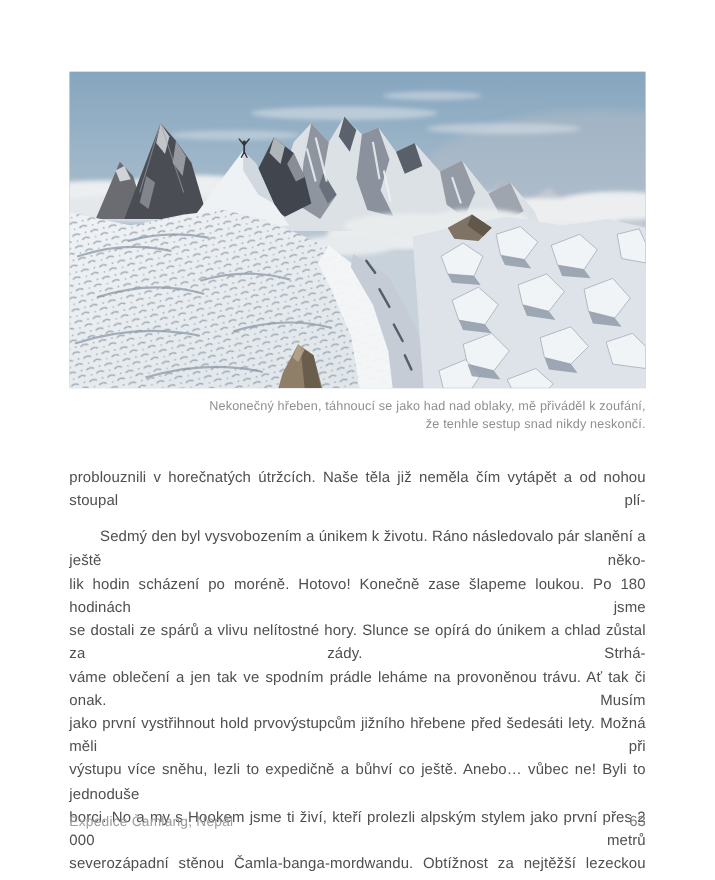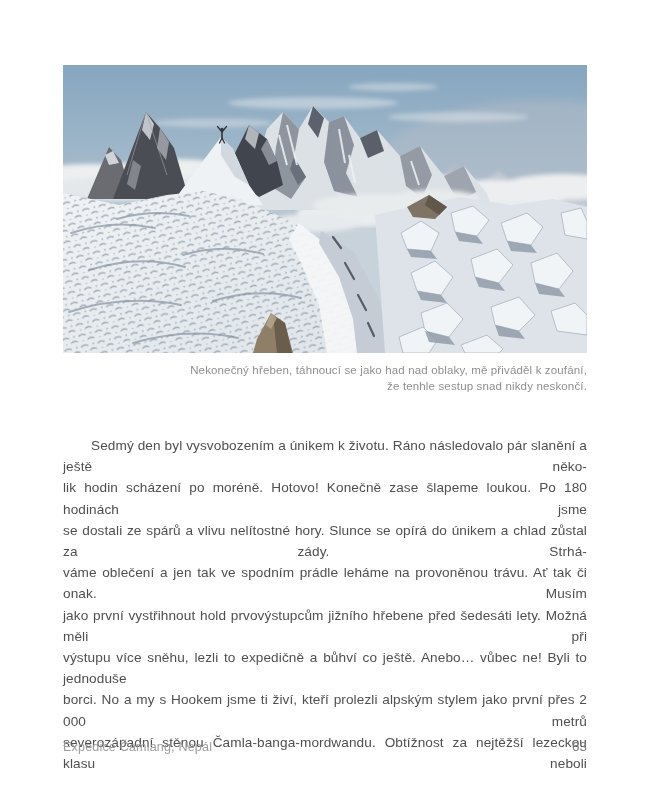--- a/index.html
+++ b/index.html
@@ -200,20 +200,21 @@
       </svg>
     </div>
     <figcaption class="caption">
       <div class="cap-line">Nekonečný hřeben, táhnoucí se jako had nad oblaky, mě přiváděl k zoufání,</div>
       <div class="cap-line">že tenhle sestup snad nikdy neskončí.</div>
     </figcaption>
   </figure>
 
   <main class="bodytext">
     <div class="para">
+      <div class="line j">problouznili v horečnatých útržcích. Naše těla již neměla čím vytápět a od nohou stoupal plí-</div>
     </div>
     <div class="para">
       <div class="line j indent">Sedmý den byl vysvobozením a únikem k životu. Ráno následovalo pár slanění a ještě něko-</div>
       <div class="line j">lik hodin scházení po moréně. Hotovo! Konečně zase šlapeme loukou. Po 180 hodinách jsme</div>
       <div class="line j">se dostali ze spárů a vlivu nelítostné hory. Slunce se opírá do únikem a chlad zůstal za zády. Strhá-</div>
       <div class="line j">váme oblečení a jen tak ve spodním prádle leháme na provoněnou trávu. Ať tak či onak. Musím</div>
       <div class="line j">jako první vystřihnout hold prvovýstupcům jižního hřebene před šedesáti lety. Možná měli při</div>
       <div class="line j">výstupu více sněhu, lezli to expedičně a bůhví co ještě. Anebo… vůbec ne! Byli to jednoduše</div>
       <div class="line j">borci. No a my s Hookem jsme ti živí, kteří prolezli alpským stylem jako první přes 2 000 metrů</div>
       <div class="line j">severozápadní stěnou Čamla-banga-mordwandu. Obtížnost za nejtěžší lezeckou klasu neboli</div>

